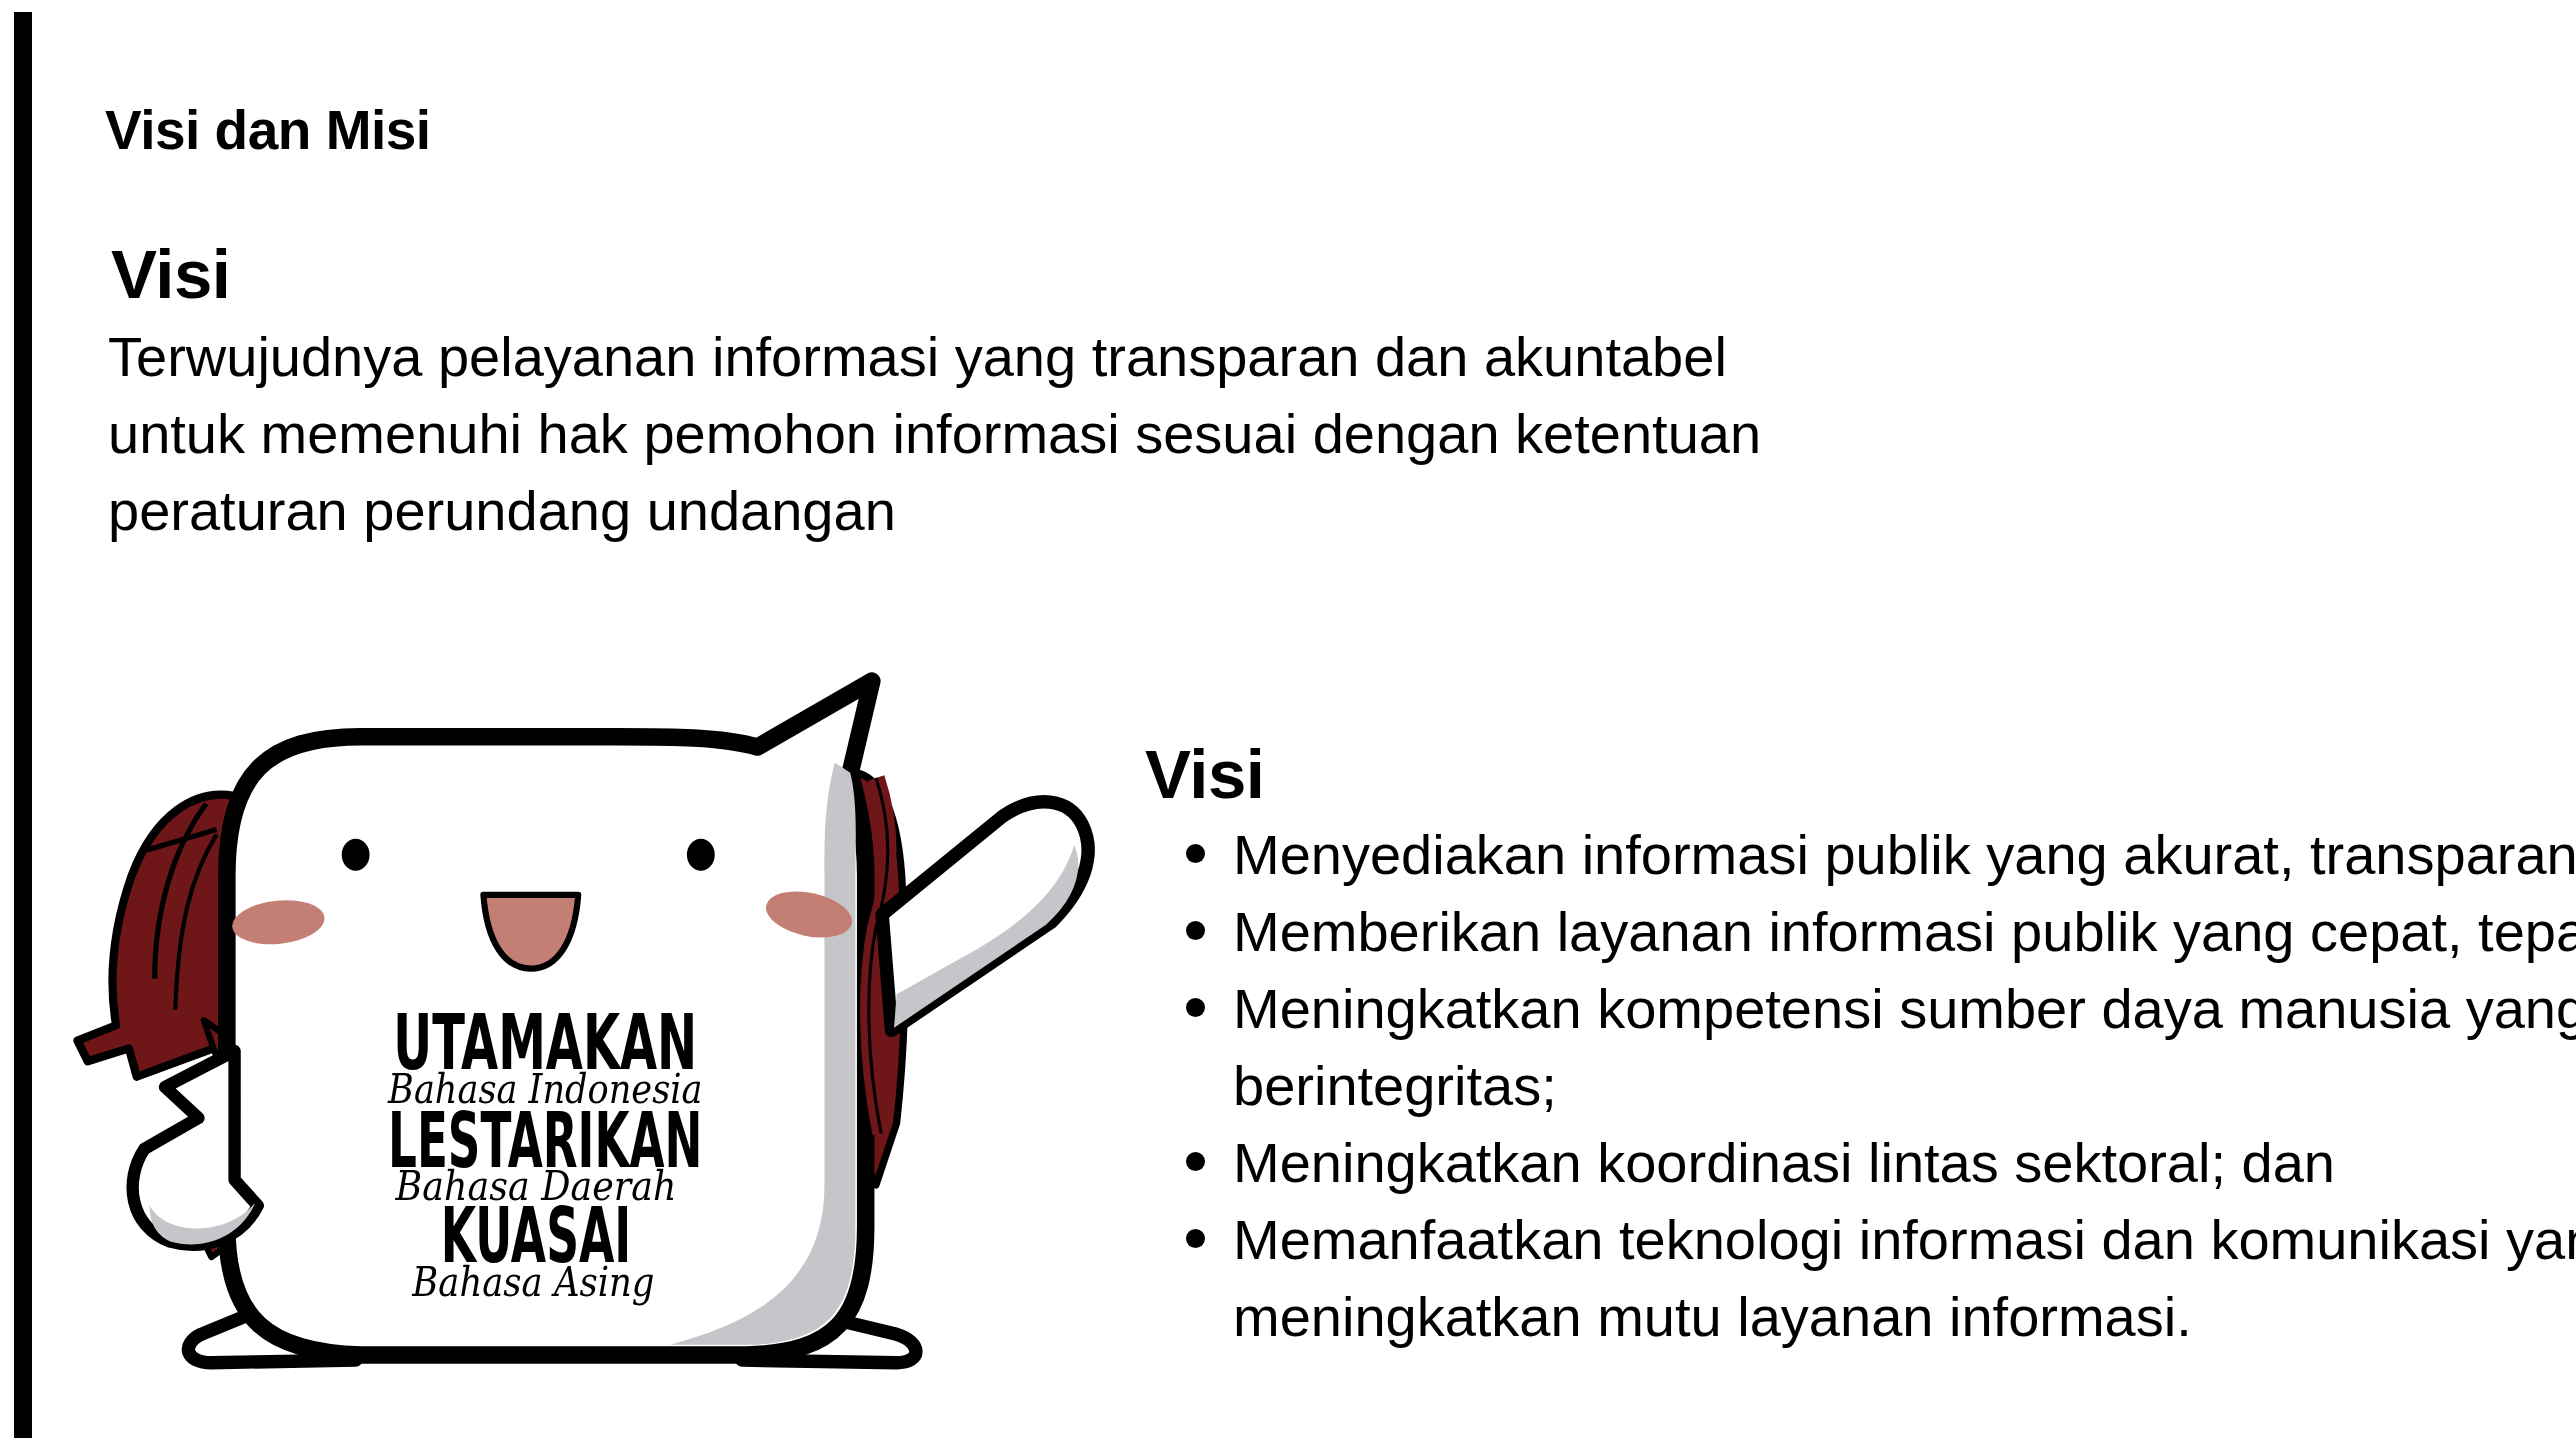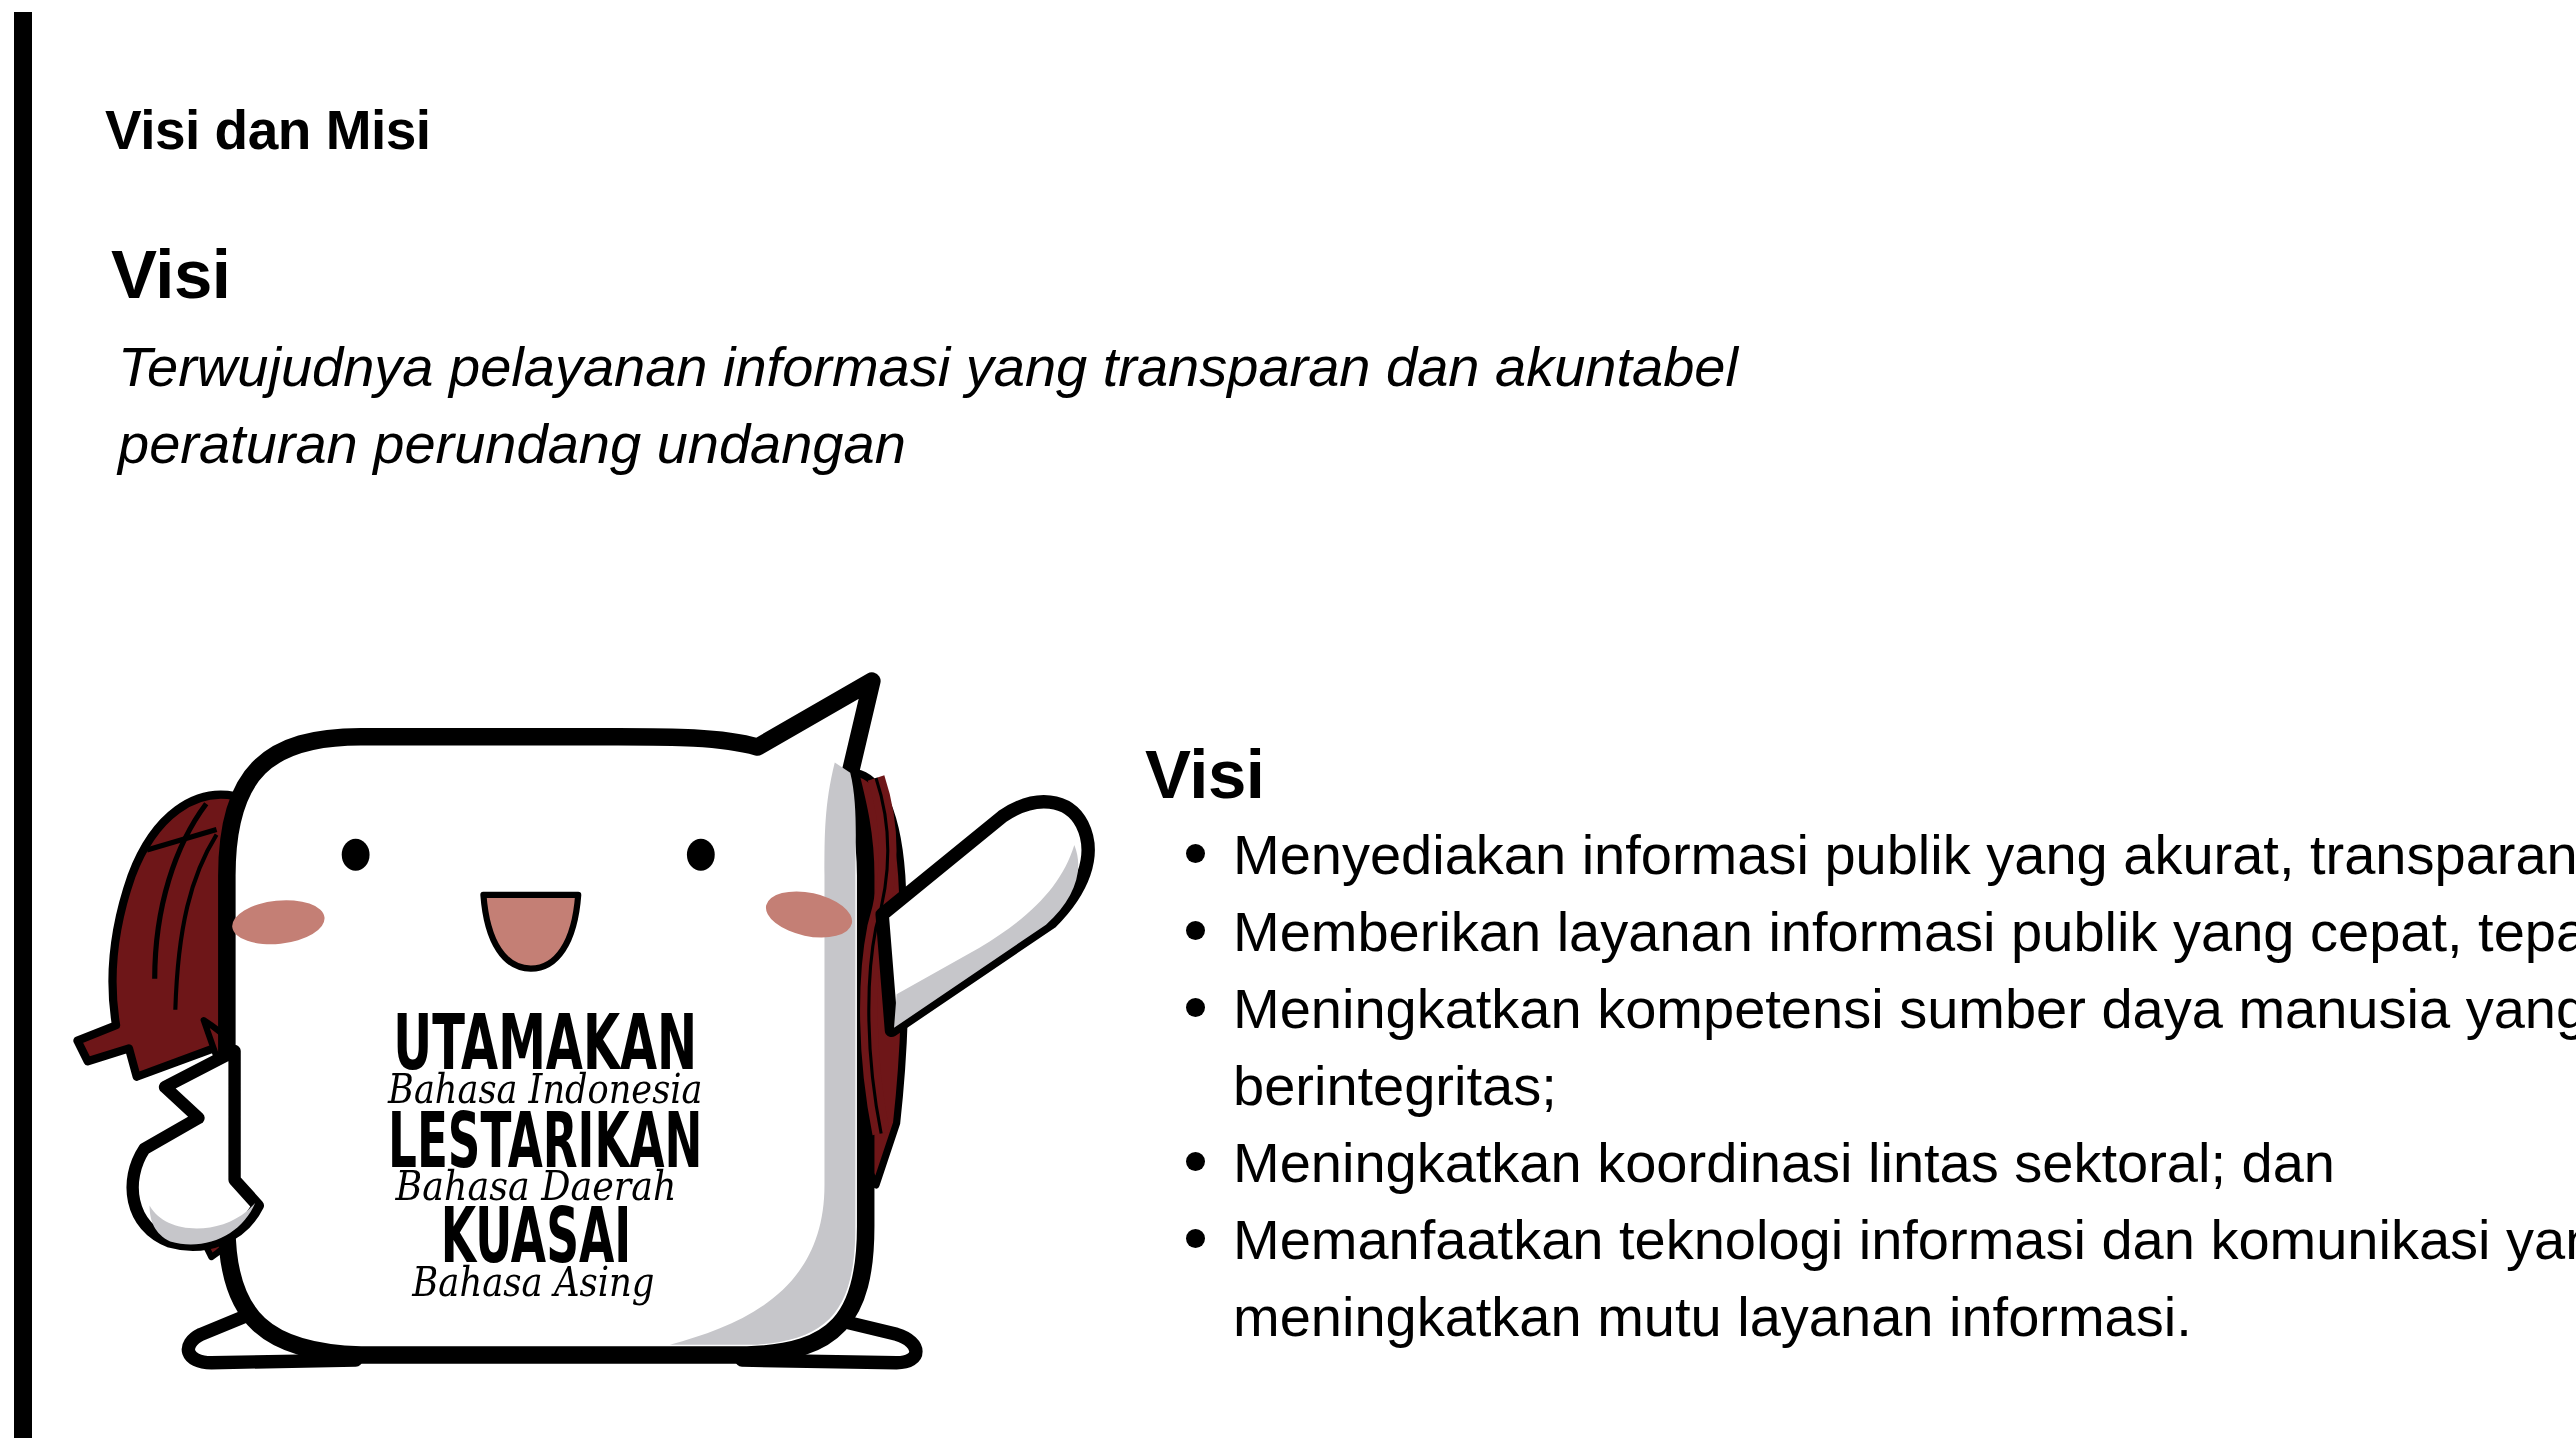--- a/index.html
+++ b/index.html
@@ -44,25 +44,24 @@
       letter-spacing: -0.5px;
       white-space: nowrap;
     }
     .h2.visi { left: 105px; top: 230px; }
     .h2.misi { left: 1139px; top: 730px; }
 
     .visi-para {
       position: absolute;
       left: 106px;
       top: 316px;
-      margin: 12px;
+      margin: 2px;
       font-size: 56px;
       line-height: 77px;
       white-space: nowrap;
-      font-style: italic;
     }
     .visi-para span { display: block; }
 
     .misi-list {
       position: absolute;
       left: 1233px;
       top: 816px;
       margin: 0;
       padding: 0;
       list-style: none;
@@ -99,20 +98,21 @@
 </head>
 <body>
 
 <div class="frame-bar left"></div>
 
 <h1 class="h1">Visi dan Misi</h1>
 
 <h2 class="h2 visi">Visi</h2>
 <p class="visi-para">
   <span>Terwujudnya pelayanan informasi yang transparan dan akuntabel</span>
+  <span>untuk memenuhi hak pemohon informasi sesuai dengan ketentuan</span>
   <span>peraturan perundang undangan</span>
 </p>
 
 <svg class="mascot" viewBox="0 0 6329 2797" xmlns="http://www.w3.org/2000/svg">
 
   <g>
     <path d="M 455 1545 C 380 1530 300 1580 255 1700 C 220 1800 210 1900 225 1990 L 150 2020 L 170 2060 L 250 2035 L 265 2090 L 455 2020 Z" fill="#6e1618" stroke="#000" stroke-width="16" stroke-linejoin="round"></path>
     <path d="M 400 1560 C 340 1640 300 1760 300 1900" fill="none" stroke="#000" stroke-width="10"></path>
     <path d="M 420 1620 C 370 1700 345 1800 340 1960" fill="none" stroke="#000" stroke-width="8"></path>
     <path d="M 285 1650 L 420 1610" fill="none" stroke="#000" stroke-width="10"></path>

